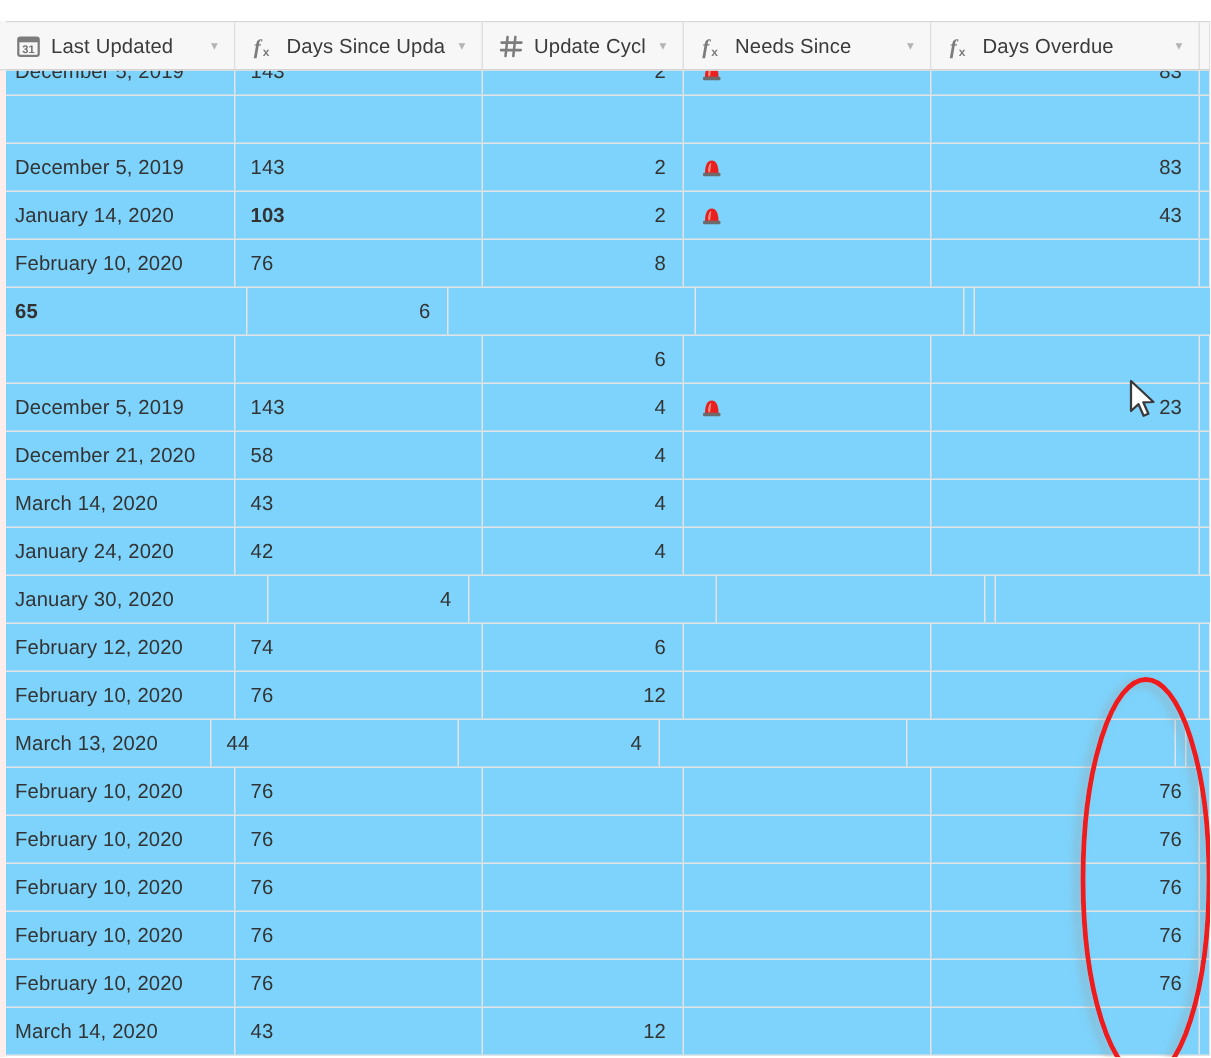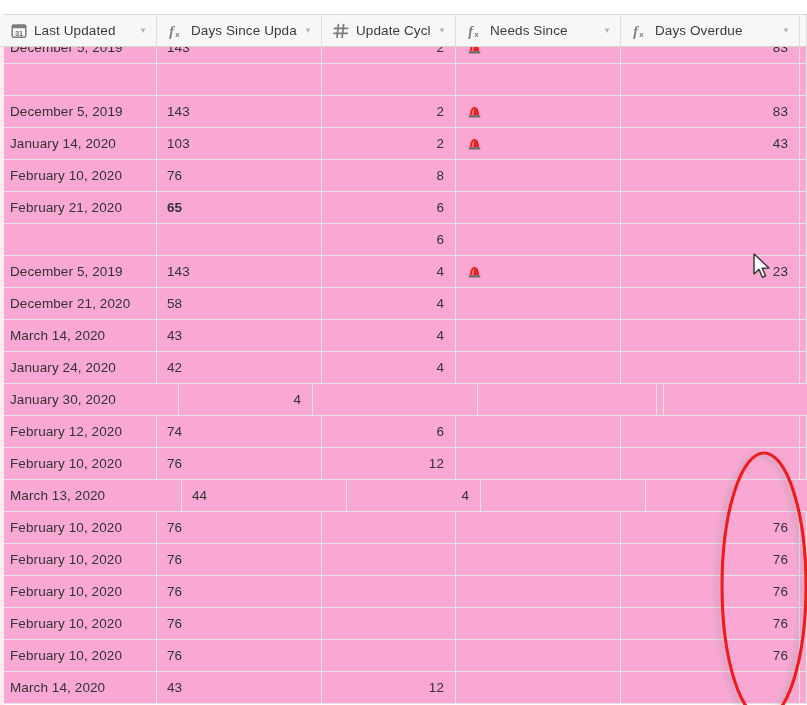--- a/index.html
+++ b/index.html
@@ -106,21 +106,21 @@
     overflow: hidden;
     background: #ffffff;
     z-index: 2;
   }
   .row {
     position: relative;
     height: 32px;
     box-sizing: border-box;
     border-bottom: 1px solid #e4e4e4;
     display: flex;
-    background: #f9a8d4;
+    background: #7dd3fc;
   }
   .cell {
     position: relative;
     height: 100%;
     box-sizing: border-box;
     border-right: 1px solid #e4e4e4;
     display: flex;
     align-items: center;
     font-size: 13.5px;
     color: #333333;
@@ -263,21 +263,21 @@
               <path d="M5.4 11.6 C5.4 7.4 6.4 5.0 7.6 5.0 C7.6 7.0 7.0 9.0 6.9 11.6 Z" fill="#ff8a82"></path>
               <rect x="1.8" y="11.9" width="12.4" height="2.5" rx="0.9" fill="#6b6b6b"></rect>
             </svg>
           </span>
         </div>
         <div class="cell num" style="width: 179px;">83</div>
         <div class="cell" style="width: 7px; padding: 0px;"></div>
       </div>
       <div class="row">
         <div class="cell left" style="width: 157px;">January 14, 2020</div>
-        <div class="cell left" style="width: 165px;">103</div>
+        <div class="cell left" style="width: 165px; font-weight: bold;">103</div>
         <div class="cell num" style="width: 134px;">2</div>
         <div class="cell emoji" style="width: 165px;">
           <span>
             <svg class="siren" viewBox="0 0 16 16">
               <path d="M3.2 12.2 C3.2 6.4 5.0 3.2 8 3.2 C11.0 3.2 12.8 6.4 12.8 12.2 Z" fill="#e8201f"></path>
               <path d="M5.4 11.6 C5.4 7.4 6.4 5.0 7.6 5.0 C7.6 7.0 7.0 9.0 6.9 11.6 Z" fill="#ff8a82"></path>
               <rect x="1.8" y="11.9" width="12.4" height="2.5" rx="0.9" fill="#6b6b6b"></rect>
             </svg>
           </span>
         </div>
@@ -286,21 +286,20 @@
       </div>
       <div class="row">
         <div class="cell left" style="width: 157px;">February 10, 2020</div>
         <div class="cell left" style="width: 165px;">76</div>
         <div class="cell num" style="width: 134px;">8</div>
         <div class="cell emoji" style="width: 165px;"></div>
         <div class="cell num" style="width: 179px;"></div>
         <div class="cell" style="width: 7px; padding: 0px;"></div>
       </div>
       <div class="row">
-        <div class="cell left" style="width: 157px;">February 21, 2020</div>
         <div class="cell left" style="width: 165px; font-weight: bold;">65</div>
         <div class="cell num" style="width: 134px;">6</div>
         <div class="cell emoji" style="width: 165px;"></div>
         <div class="cell num" style="width: 179px;"></div>
         <div class="cell" style="width: 7px; padding: 0px;"></div>
       </div>
       <div class="row">
         <div class="cell left" style="width: 157px;"></div>
         <div class="cell left" style="width: 165px;"></div>
         <div class="cell num" style="width: 134px;">6</div>
@@ -365,21 +364,21 @@
       </div>
       <div class="row">
         <div class="cell left" style="width: 157px;">February 10, 2020</div>
         <div class="cell left" style="width: 165px;">76</div>
         <div class="cell num" style="width: 134px;">12</div>
         <div class="cell emoji" style="width: 165px;"></div>
         <div class="cell num" style="width: 179px;"></div>
         <div class="cell" style="width: 7px; padding: 0px;"></div>
       </div>
       <div class="row">
-        <div class="cell left" style="width: 182px; text-align: right;">March 13, 2020</div>
+        <div class="cell left" style="width: 141px; text-align: right;">March 13, 2020</div>
         <div class="cell left" style="width: 165px;">44</div>
         <div class="cell num" style="width: 134px;">4</div>
         <div class="cell emoji" style="width: 165px;"></div>
         <div class="cell num" style="width: 179px;"></div>
         <div class="cell" style="width: 7px; padding: 0px;"></div>
       </div>
       <div class="row">
         <div class="cell left" style="width: 157px;">February 10, 2020</div>
         <div class="cell left" style="width: 165px;">76</div>
         <div class="cell num" style="width: 134px;"></div>

